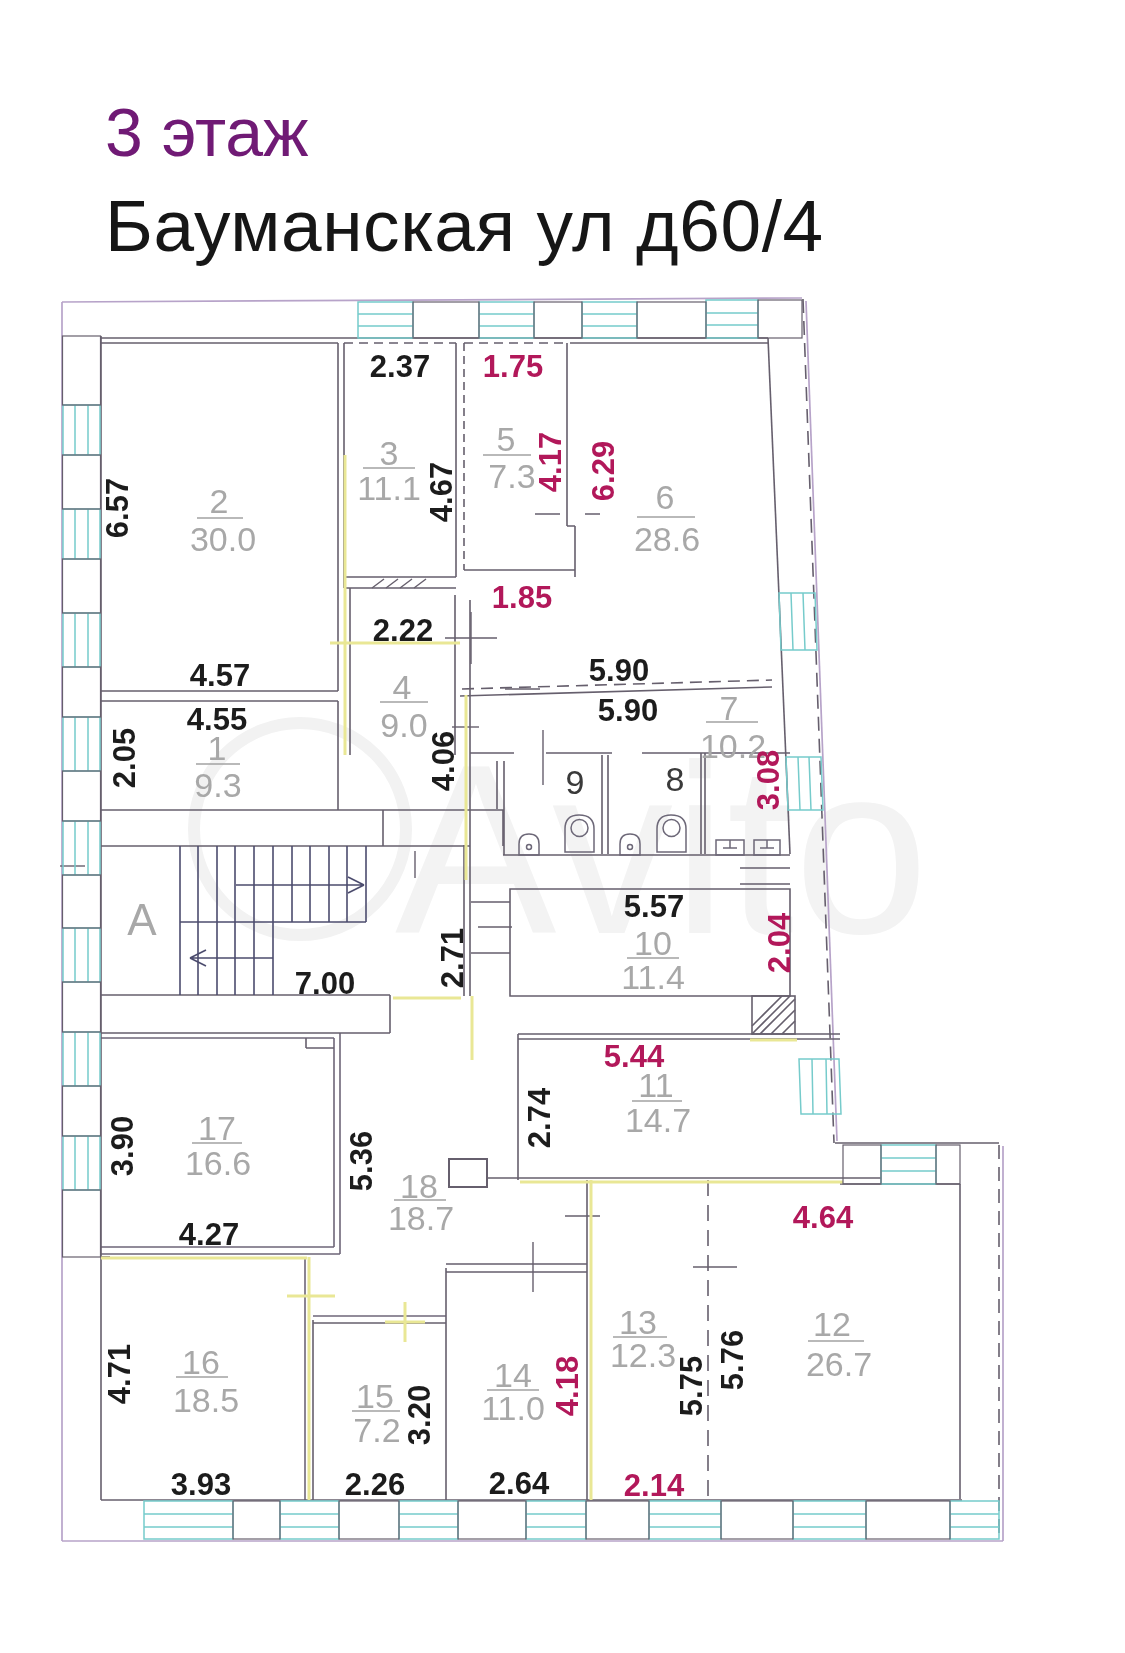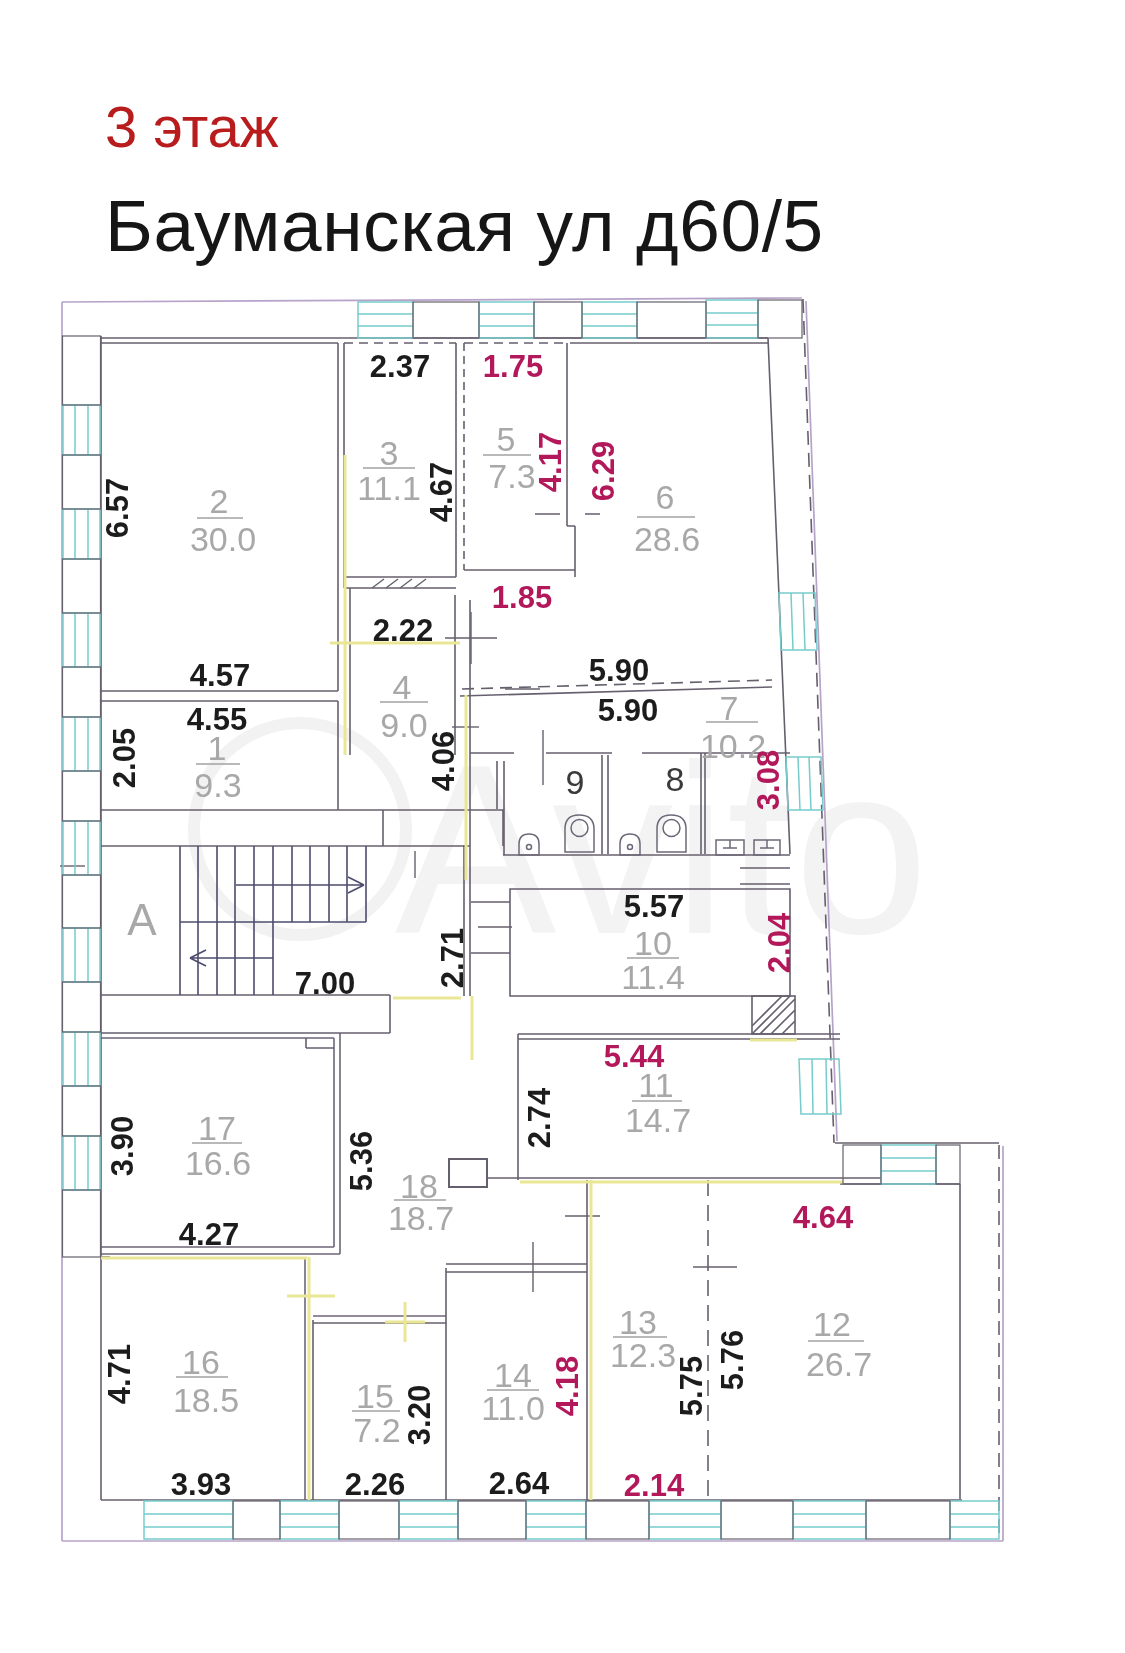--- a/index.html
+++ b/index.html
@@ -1,26 +1,26 @@
 <!DOCTYPE html>
 <html><head>
 <meta charset="utf-8">
 <style>
 html,body{margin:0;padding:0;width:1125px;height:1653px;background:#ffffff;overflow:hidden;}
 body{font-family:"Liberation Sans",sans-serif;}
-.t1{position:absolute;left:105px;top:93px;font-size:58px;color:#b91c1c;white-space:nowrap;}
+.t1{position:absolute;left:105px;top:93px;font-size:68px;color:#701a75;white-space:nowrap;}
 .t2{position:absolute;left:105px;top:184px;font-size:73px;letter-spacing:0.6px;color:#161616;white-space:nowrap;}
 svg{position:absolute;left:0;top:0;}
 </style>
 </head>
 <body>
 
 <div class="t1">3 этаж</div>
 
-<div class="t2">Бауманская ул д60/5</div>
+<div class="t2">Бауманская ул д60/4</div>
 <svg width="1125" height="1653" viewBox="0 0 1125 1653">
 
 <circle cx="300" cy="829" r="106" stroke="#f2f2f2" stroke-width="12" fill="none"></circle>
 
 <text x="395" y="933" font-size="242" fill="#f3f3f3">Avito</text>
 <g stroke="#b7a3c9" stroke-width="1.7" fill="none">
 
 <path d="M62,302 V1541"></path>
 
 <path d="M62,302 L802,298"></path>

